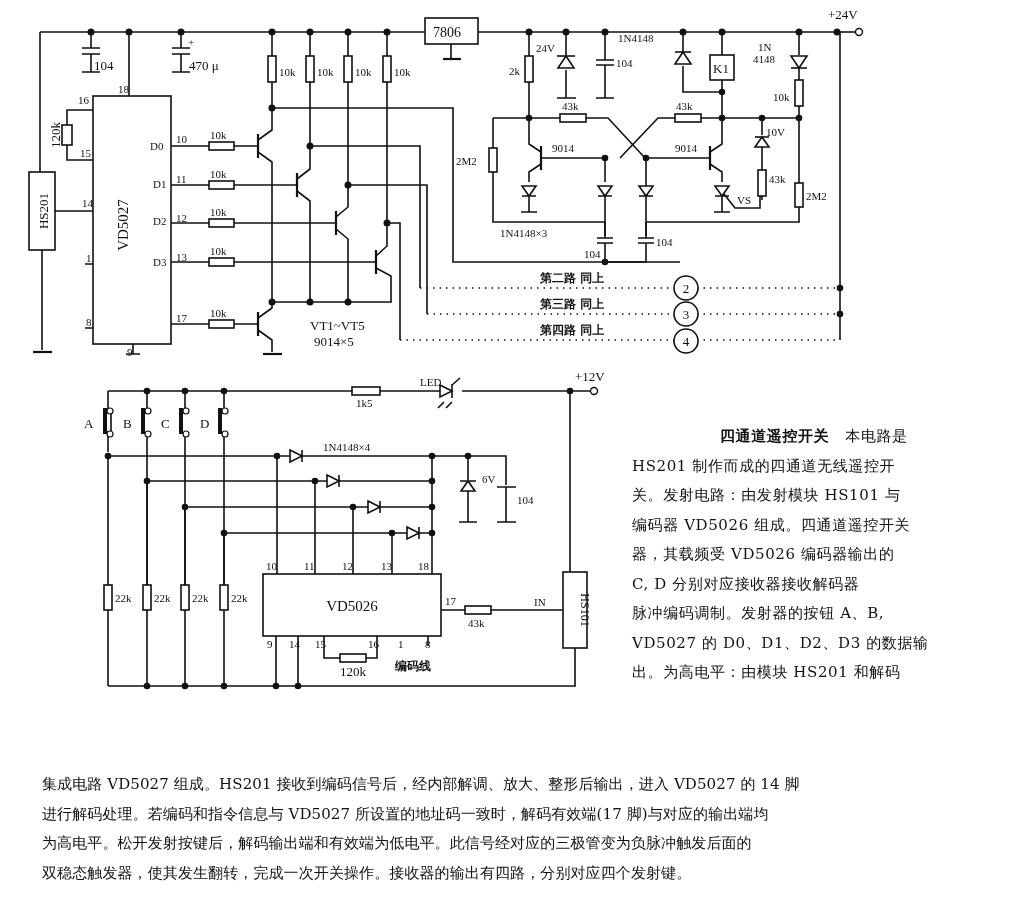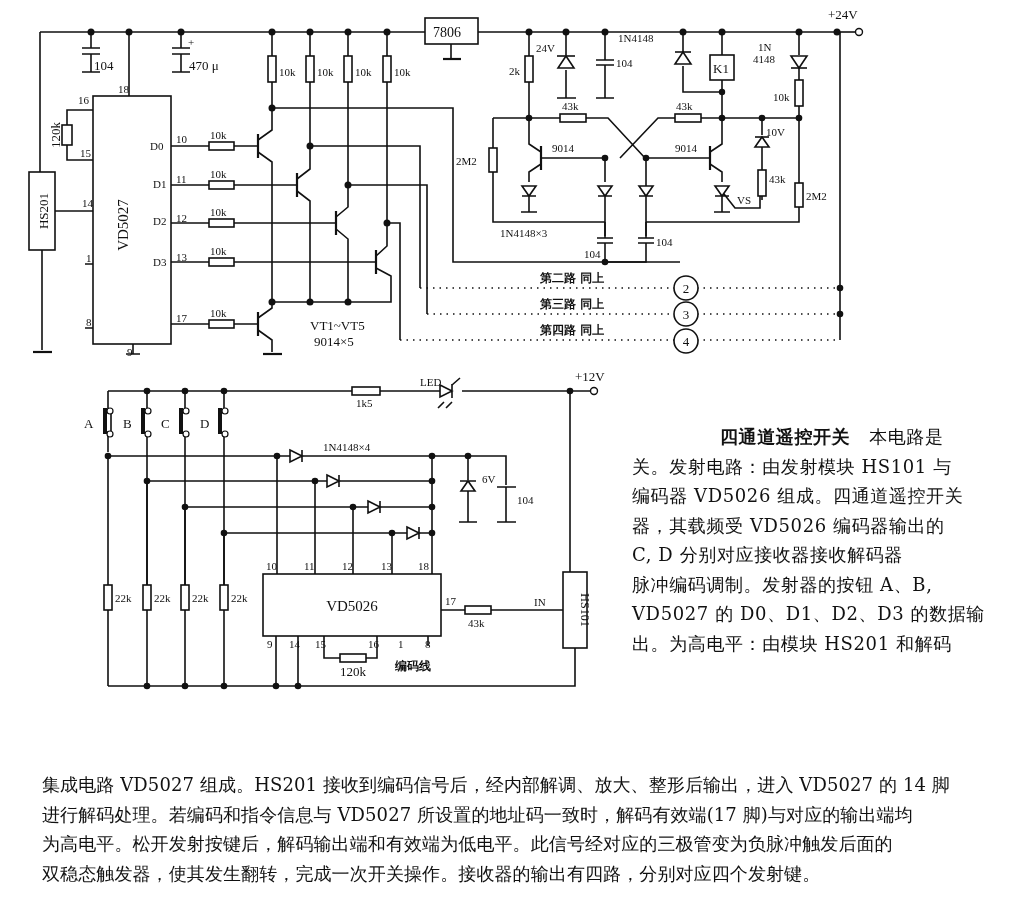--- a/index.html
+++ b/index.html
@@ -7,21 +7,21 @@
   #schem { position:absolute; left:0; top:0; width:1011px; height:905px; }
   #schem text { font-family:"Liberation Serif","DejaVu Serif",serif; fill:#111; }
   .w { stroke:#111; stroke-width:1.6; fill:none; }
   .wt { stroke:#111; stroke-width:2.2; fill:none; }
   .dot { fill:#111; }
   .box { stroke:#111; stroke-width:1.6; fill:#fff; }
   .dotted { stroke:#111; stroke-width:1.4; fill:none; stroke-dasharray:1.5 5; }
   .lbl { font-size:13px; }
   .sm { font-size:11px; }
   .cn { font-family:"DejaVu Sans","Liberation Sans",sans-serif !important; font-weight:bold; font-size:12px; }
-  .desc { position:absolute; font-family:"DejaVu Serif","Liberation Serif",serif; font-size:18px; line-height:29.5px; color:#111; letter-spacing:0.6px; }
+  .desc { position:absolute; font-family:"DejaVu Serif","Liberation Serif",serif; font-size:15px; line-height:29.5px; color:#111; letter-spacing:0.6px; }
   #desc-side { left:632px; top:422px; width:345px; }
   #desc-side .ttl { font-weight:bold; font-family:"DejaVu Sans","Liberation Sans",sans-serif; }
   #desc-bottom { left:42px; top:770px; width:960px; letter-spacing:0.1px; }
   .p-line { display:block; white-space:nowrap; }
 </style>
 </head>
 <body>
 
 <svg id="schem" viewBox="0 0 1011 905" xmlns="http://www.w3.org/2000/svg">
 
@@ -408,20 +408,21 @@
         <circle cx="185" cy="686" r="3.3"></circle>
         <circle cx="224" cy="686" r="3.3"></circle>
         <circle cx="276" cy="686" r="3.3"></circle>
         <circle cx="298" cy="686" r="3.3"></circle>
       </g>
   </g>
 </svg>
 
 <div id="desc-side" class="desc">
   <span class="p-line" style="padding-left:88px"><span class="ttl">四通道遥控开关</span>&nbsp;&nbsp;&nbsp;<span>本电路是</span></span>
+  <span class="p-line">HS201 制作而成的四通道无线遥控开</span>
   <span class="p-line">关。发射电路：由发射模块 HS101 与</span>
   <span class="p-line">编码器 VD5026 组成。四通道遥控开关</span>
   <span class="p-line">器，其载频受 VD5026 编码器输出的</span>
   <span class="p-line">C, D 分别对应接收器接收解码器</span>
   <span class="p-line">脉冲编码调制。发射器的按钮 A、B,</span>
   <span class="p-line">VD5027 的 D0、D1、D2、D3 的数据输</span>
   <span class="p-line">出。为高电平：由模块 HS201 和解码</span>
 </div>
 <div id="desc-bottom" class="desc">
   <span class="p-line">集成电路 VD5027 组成。HS201 接收到编码信号后，经内部解调、放大、整形后输出，进入 VD5027 的 14 脚</span>

